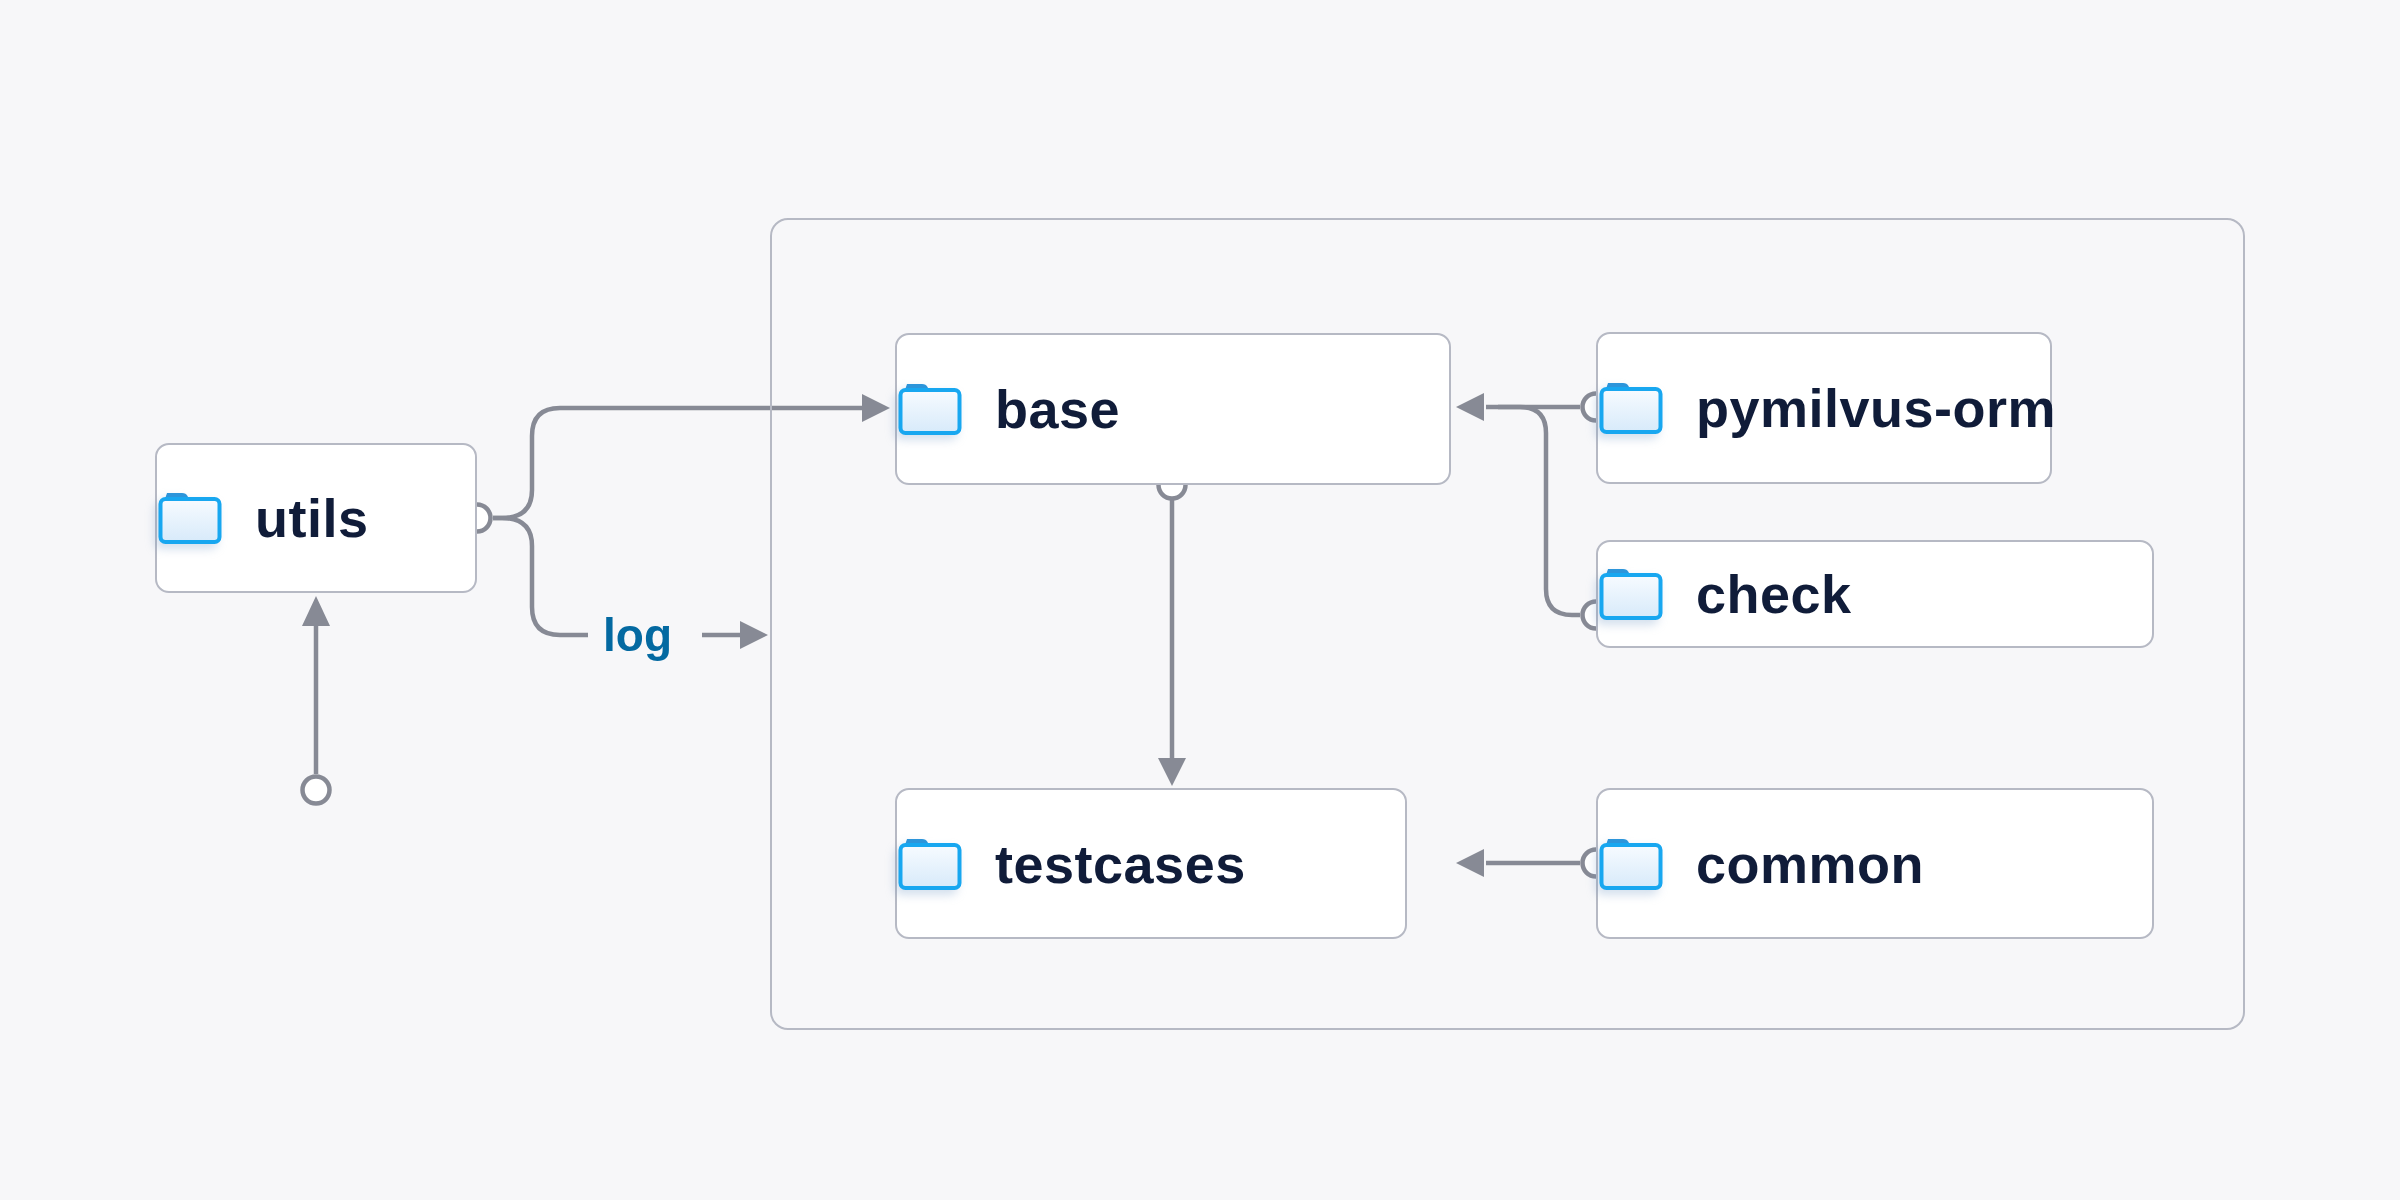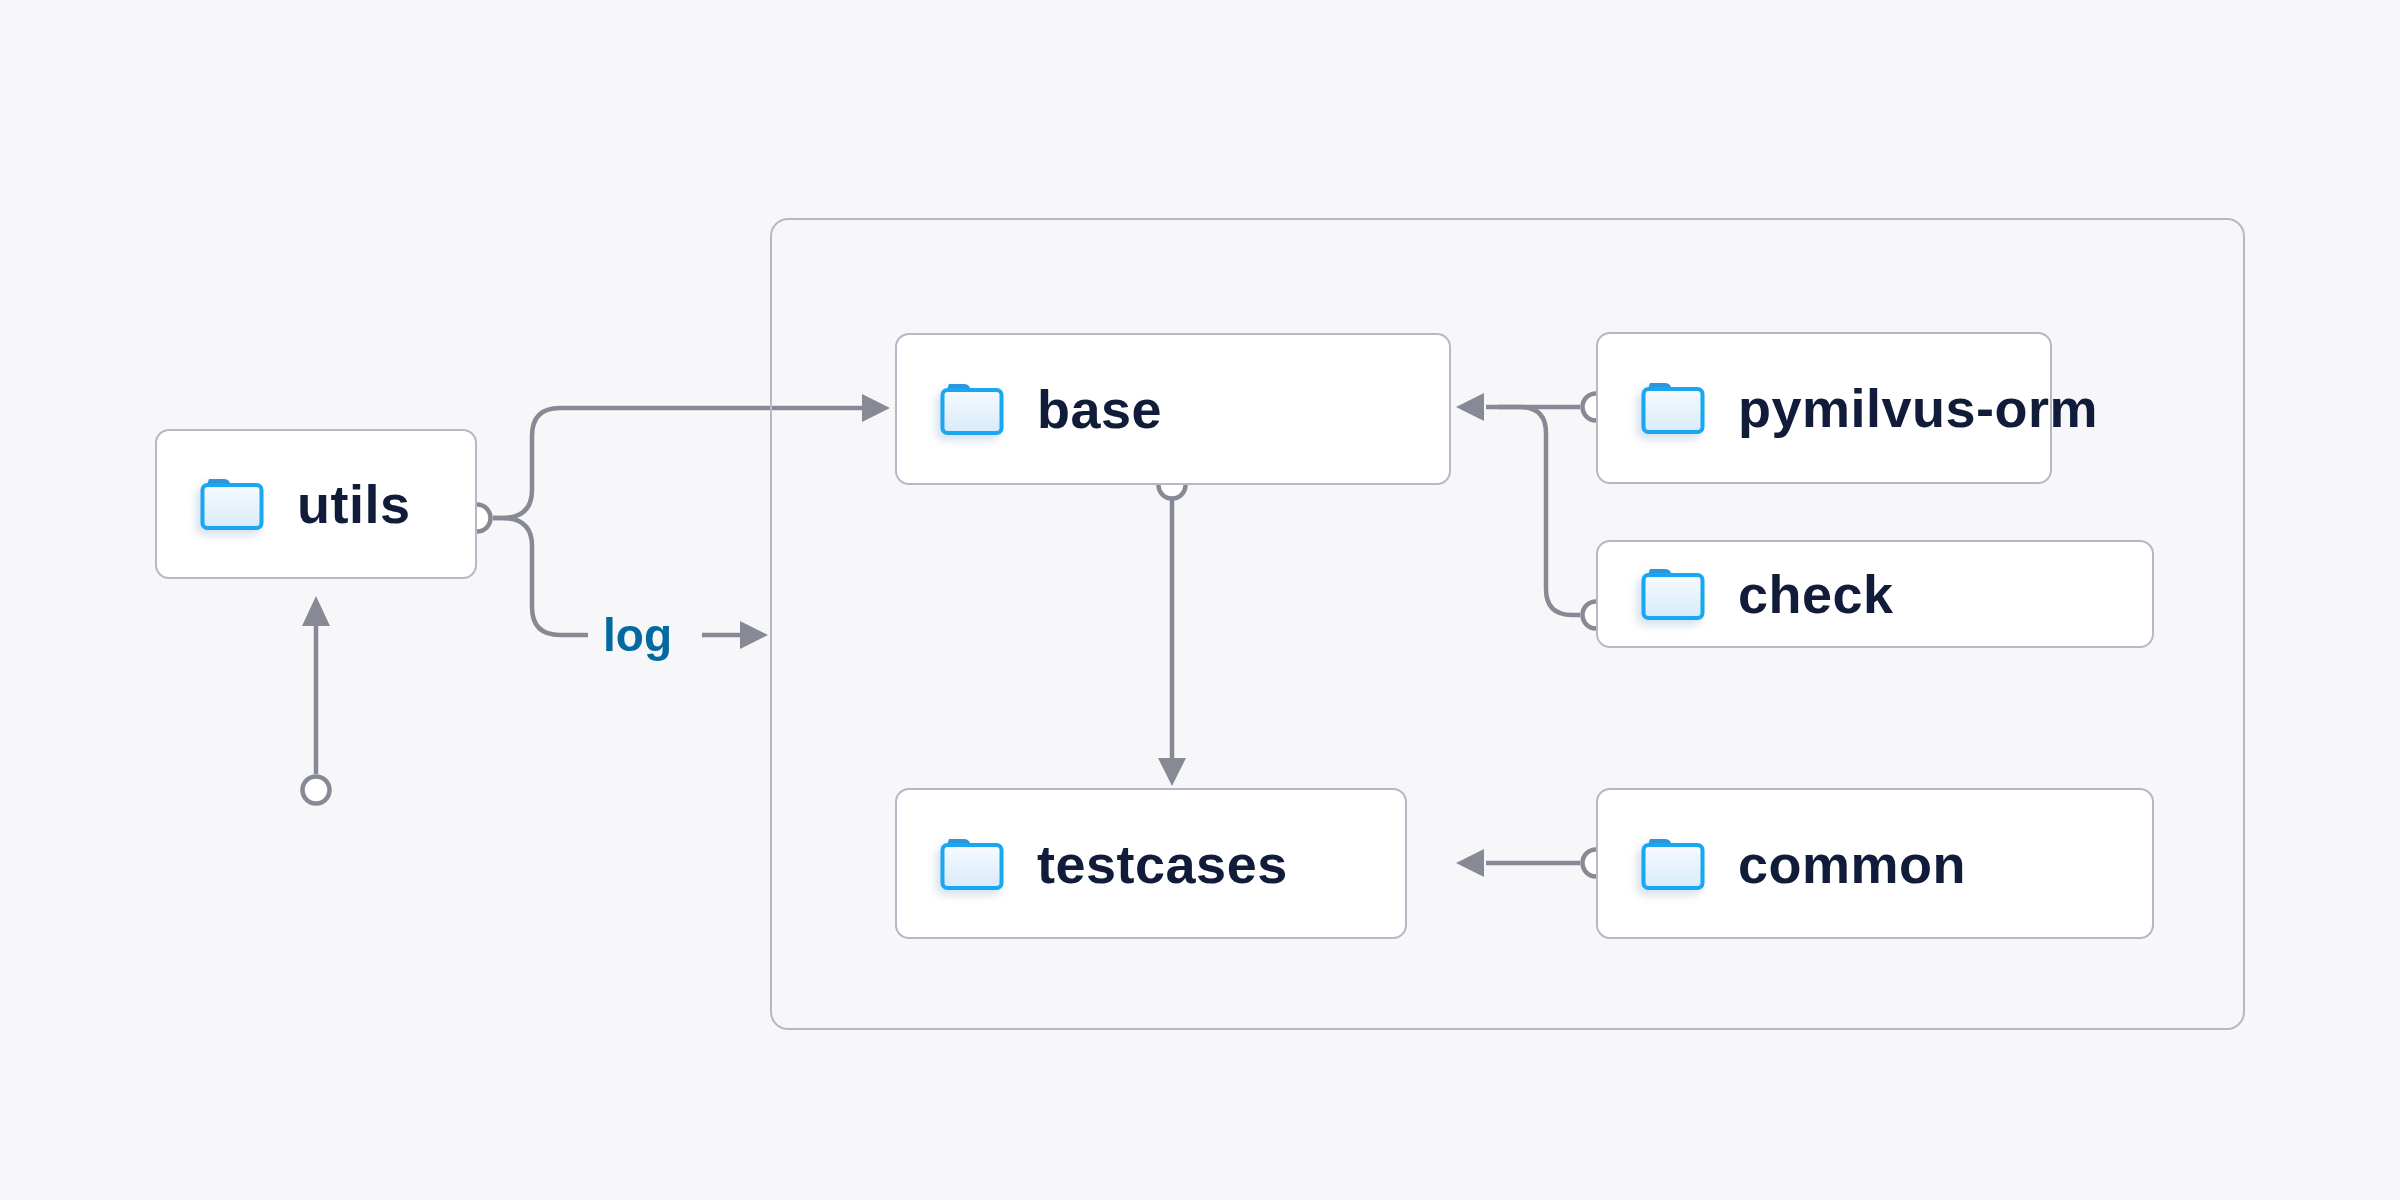--- a/index.html
+++ b/index.html
@@ -17,21 +17,21 @@
   }
   .group-label{
     position:absolute;left:806px;top:184px;height:64px;
     display:flex;align-items:center;background:#f7f7f9;
     padding:0 28px 0 20px;
   }
   .group-bar{width:9px;height:62px;background:#18a7f0;margin-right:26px;flex:none;}
   .group-title{font-size:46px;font-weight:700;color:#101c39;letter-spacing:.5px;line-height:1;}
   .node{
     position:absolute;display:flex;align-items:center;gap:32px;
-    padding-left:42px;box-sizing:border-box;
+    box-sizing:border-box;
     background:#ffffff;border:2px solid #b6b9c4;border-radius:14px;
   }
   .node-label{font-size:54px;font-weight:700;color:#101c39;letter-spacing:.5px;white-space:nowrap;line-height:1;}
   .folder{flex:none;filter:drop-shadow(-4px 5px 5px rgba(110,150,195,.30));}
   .edge-label{
     position:absolute;left:603px;top:609px;width:96px;height:52px;
     font-size:46px;font-weight:600;color:#0369a1;line-height:52px;
   }
 </style>
 </head>
@@ -87,21 +87,21 @@
 
     <g>
       <line class="wire" x1="1580" y1="863" x2="1486" y2="863"></line>
       <polygon class="head" points="1456,863 1484,849 1484,877"></polygon>
       <circle class="port" cx="1596" cy="863" r="13.5"></circle>
     </g>
   </svg>
 
   <div class="group"></div>
 
-  <div class="node" style="left:155px;top:429px;width:322px;height:150px">
+  <div class="node" style="left:155px;top:443px;width:322px;height:150px">
     <svg class="folder" width="66" height="56" viewBox="0 0 66 56">
       <path d="M10 3 h15 q4 0 5.5 3 l4.5 9 H6 z" fill="#2d95da"></path>
       <rect x="3.5" y="9" width="59" height="43" rx="5" fill="url(#folderFill)" stroke="#18a7f0" stroke-width="4"></rect>
     </svg>
     <span class="node-label">utils</span>
   </div>
 
 
   <div class="node" style="left:895px;top:333px;width:556px;height:152px">
     <svg class="folder" width="66" height="56" viewBox="0 0 66 56">

